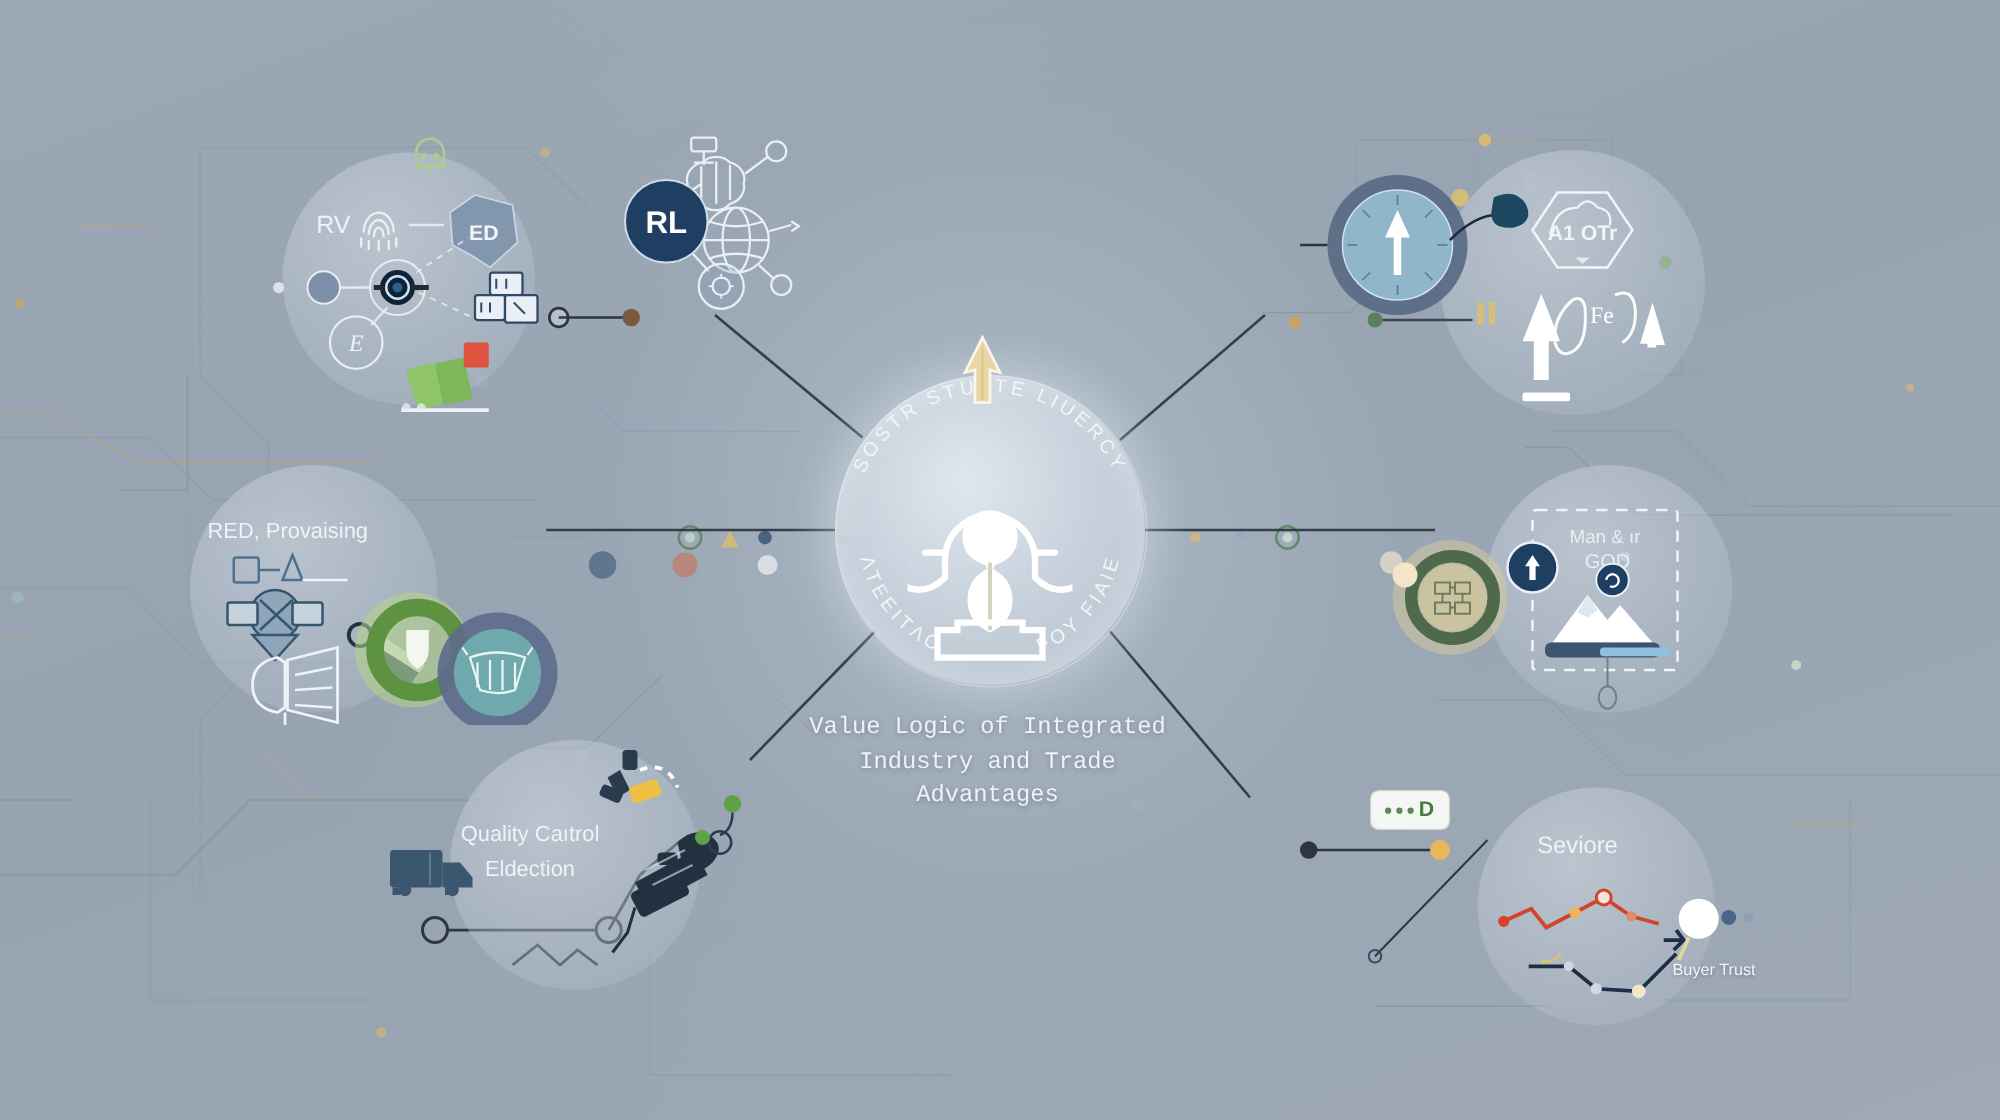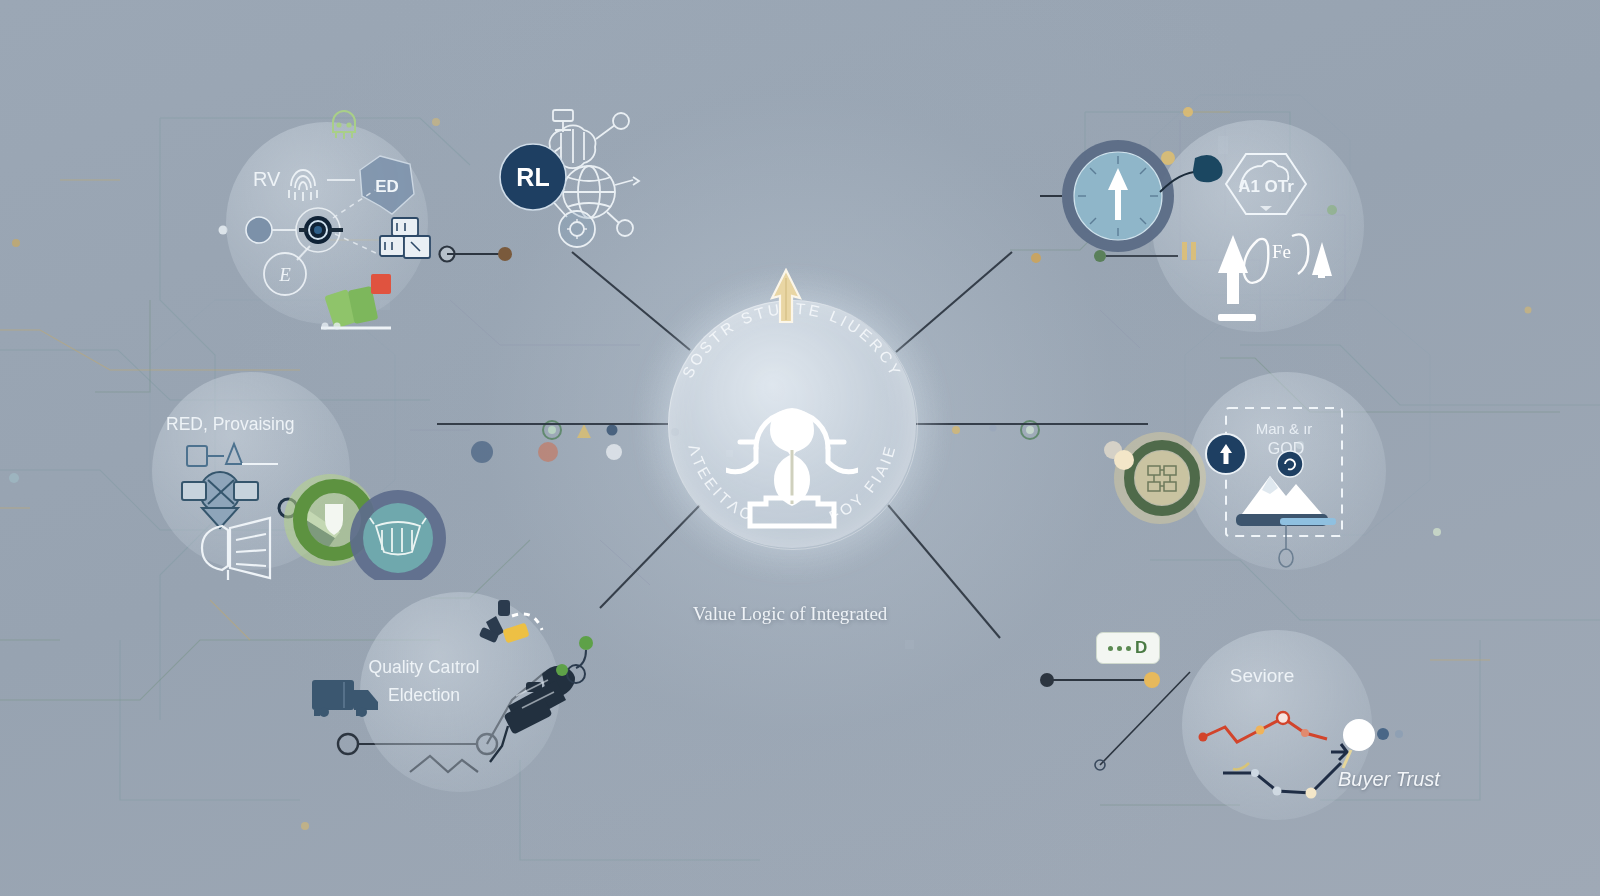--- a/index.html
+++ b/index.html
@@ -31,22 +31,22 @@
 
   
   .spokes{position:absolute;inset:0;}
 
   
   .node{position:absolute;border-radius:50%;
         background:radial-gradient(circle at 40% 32%, rgba(206,215,224,.62) 0%, rgba(190,201,212,.42) 55%, rgba(178,190,202,.16) 100%);}
   .nlabel{position:absolute;color:#f2f5f8;font-family:"Liberation Sans",sans-serif;
           text-shadow:0 1px 3px rgba(60,72,86,.45);white-space:pre-line;}
 
-  .caption{position:absolute;left:640px;top:600px;width:300px;text-align:center;
-          color:#eef2f6;font-family:Liberation Serif, serif;font-size:19px;line-height:1.45;
+  .caption{position:absolute;left:640px;top:568px;width:300px;text-align:center;
+          color:#eef2f6;font-family:Liberation Mono, monospace;font-size:19px;line-height:1.45;
           text-shadow:0 1px 4px rgba(60,72,86,.4);}
 
   .pill{position:absolute;background:#f3f6f2;border:1px solid #cfd9cd;border-radius:7px;
         display:flex;align-items:center;gap:4px;padding:5px 11px;}
   .pill b{color:#4a7a44;font-size:17px;font-family:"Liberation Sans",sans-serif;letter-spacing:1px;}
   .pill i{width:5px;height:5px;border-radius:50%;background:#5b8a52;display:inline-block;}
 </style>
 </head>
 <body>
 
@@ -465,21 +465,21 @@
     <path d="M134 133 q-8 8 -16 6" stroke="#d8c477" stroke-width="2.5" fill="none"></path>
   </svg>
 
   <div class="pill" style="left:1096px;top:632px;">
     <i></i>
     <i></i>
     <i></i>
     <b>D</b>
   </div>
 
-  <div class="nlabel" style="left:1338px;top:768px;font-size:20px;font-style:italic;">Buyer Trust</div>
+  <div class="nlabel" style="left:1338px;top:768px;font-size:13px;">Buyer Trust</div>
 
   <div class="hub-glow"></div>
   <div class="hub"></div>
   <div class="hub-ring"></div>
 
   <svg class="arcsvg" viewBox="0 0 264 264">
     <defs>
       <path id="arcTop" d="M 22 132 A 110 110 0 0 1 242 132" fill="none"></path>
       <path id="arcBot" d="M 26 132 A 106 106 0 0 0 238 132" fill="none"></path>
     </defs>
@@ -507,15 +507,16 @@
       <path d="M14 50 L30 50 M102 50 L118 50"></path>
     </g>
     <path d="M66 16 q22 2 22 22 q0 16 -18 22 l-4 6 l-4 -6 q-18 -6 -18 -22 q0 -20 22 -22 z" fill="#ffffff"></path>
     <path d="M66 62 q18 8 18 26 q0 18 -18 26 q-18 -8 -18 -26 q0 -18 18 -26 z" fill="#ffffff"></path>
     <line x1="66" y1="58" x2="66" y2="112" stroke="#cfd0bd" stroke-width="3"></line>
     <path d="M24 112 h16 v-6 h52 v6 h16 v22 h-84 z" fill="none" stroke="#ffffff" stroke-width="5"></path>
   </svg>
 
   <div class="caption">
     <div>Value Logic of Integrated</div>
+    <div>Industry and Trade Advantages</div>
   </div>
 
 </div>
 
 </body></html>

